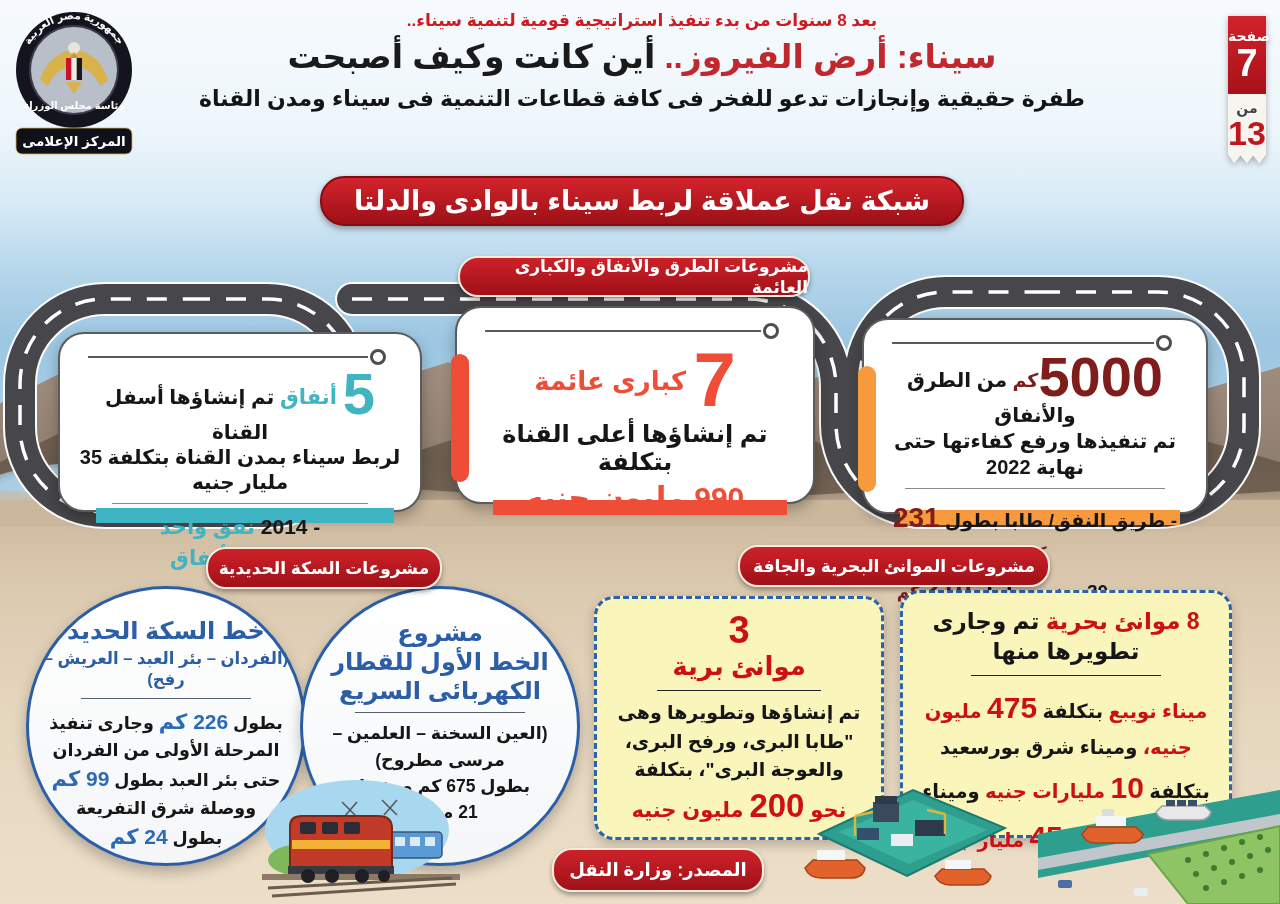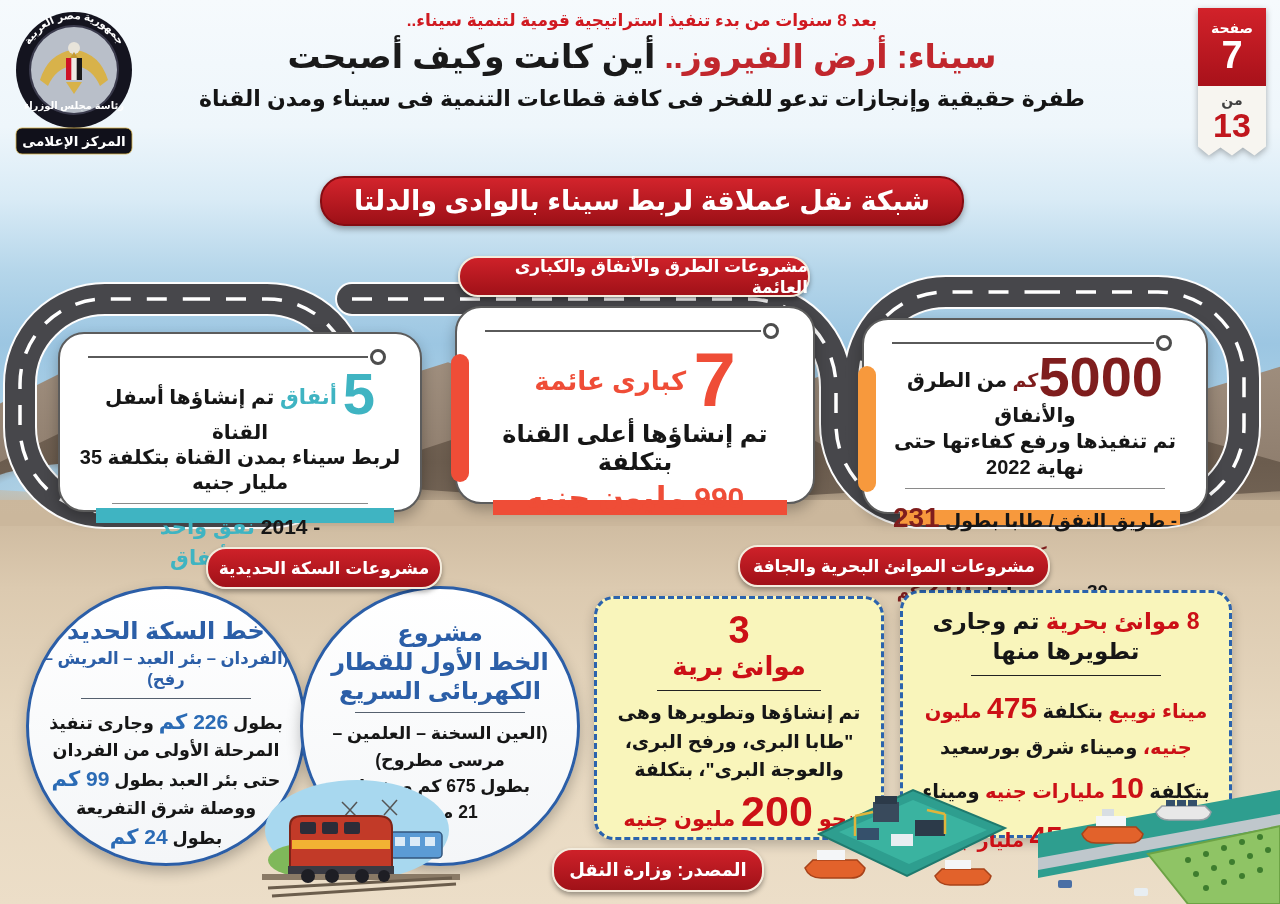--- a/index.html
+++ b/index.html
@@ -24,21 +24,21 @@
   .bg-sand::before{content:"";position:absolute;left:0;right:0;top:-34px;height:60px;
     background:linear-gradient(180deg,rgba(203,183,156,0),#cbb79c 80%);
     clip-path:polygon(0 40%,15% 60%,30% 35%,50% 65%,70% 40%,85% 62%,100% 42%,100% 100%,0 100%);}
   
   .logo{position:absolute;left:12px;top:6px;width:124px;height:152px;z-index:6;}
   .header-text{position:absolute;left:170px;right:166px;top:10px;text-align:center;z-index:6;}
   .kicker{font-size:17px;font-weight:bold;color:#d01a21;margin-bottom:7px;}
   .title{font-size:33px;font-weight:bold;color:#1a1a1a;line-height:1.15;}
   .title .red{color:#c1272d;}
   .subtitle{font-size:22px;font-weight:bold;color:#141414;margin-top:9px;line-height:1.3;}
-  .ribbon{position:absolute;right:14px;top:8px;width:68px;z-index:6;filter:drop-shadow(0 2px 3px rgba(0,0,0,.3));}
+  .ribbon{position:absolute;right:14px;top:16px;width:38px;z-index:6;filter:drop-shadow(0 2px 3px rgba(0,0,0,.3));}
   .rb-red{background:linear-gradient(180deg,#d2222a,#a8111a);color:#fff;text-align:center;padding:12px 0 10px;}
   .rb-red .lbl{font-size:14px;font-weight:bold;}
   .rb-red .num{font-size:38px;font-weight:bold;line-height:1.05;}
   .rb-white{background:#f7f5f0;text-align:center;padding:6px 0 12px;
     clip-path:polygon(0 0,100% 0,100% calc(100% - 9px),83% 100%,66% calc(100% - 8px),50% 100%,33% calc(100% - 8px),16% 100%,0 calc(100% - 9px));}
   .rb-white .lbl{font-size:14px;font-weight:bold;color:#404040;}
   .rb-white .num{font-size:34px;font-weight:bold;color:#c0161d;line-height:1.05;}
   
   .banner{position:absolute;left:320px;top:176px;width:640px;height:46px;z-index:6;
     background:linear-gradient(180deg,#d3242c,#9d1017);border:2px solid #850c12;border-radius:24px;
@@ -111,21 +111,21 @@
   .ycard{position:absolute;z-index:3;background:#f9f5bb;border:3px dashed #2b63ad;border-radius:20px;
     text-align:center;box-shadow:0 5px 12px rgba(0,0,0,.22);}
   .ycard-dry{left:594px;top:596px;width:284px;height:238px;}
   .ycard-sea{left:900px;top:590px;width:326px;height:242px;}
   .redtx{color:#cc1016;}
   .y-num{font-size:38px;font-weight:bold;color:#cc1016;line-height:1;margin-top:12px;}
   .y-title{font-size:26px;font-weight:bold;color:#cc1016;margin-top:2px;}
   .y-div{border-top:1.5px solid #222;width:58%;margin:8px auto;}
   .y-body{font-size:19px;font-weight:bold;color:#161616;line-height:1.5;padding:0 16px;}
   .y-cost{font-size:21px;font-weight:bold;color:#cc1016;margin-top:2px;}
-  .y-cost .big{font-size:43px;}
+  .y-cost .big{font-size:33px;}
   .ycard-sea .head{font-size:23px;font-weight:bold;line-height:1.3;margin-top:14px;}
   .ycard-sea .body{font-size:19.5px;font-weight:bold;line-height:1.62;padding:0 14px;}
   .ycard-sea .big{font-size:30px;}
   
   .train-ill{position:absolute;left:262px;top:770px;width:198px;height:130px;z-index:5;}
   .porta-ill{position:absolute;left:795px;top:772px;width:220px;height:128px;z-index:5;}
   .portb-ill{position:absolute;left:1038px;top:782px;width:242px;height:122px;z-index:5;}
 </style>
 </head>
 <body>

